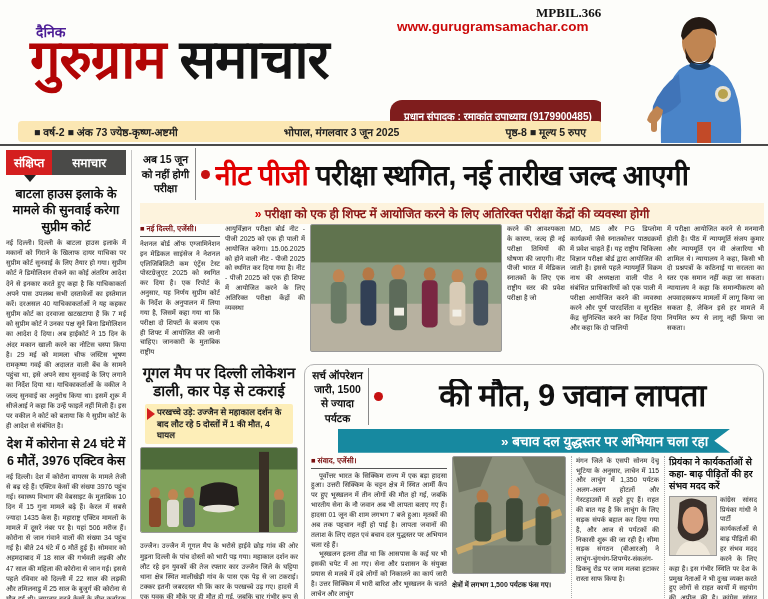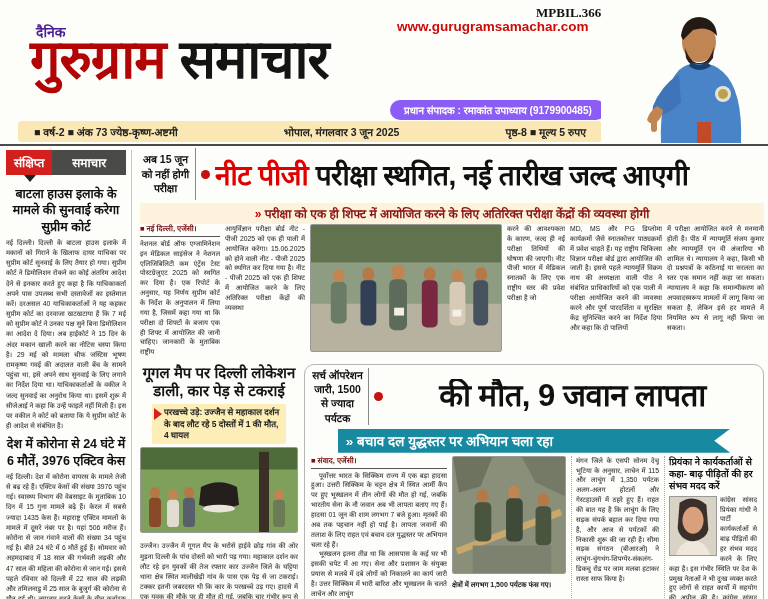--- a/index.html
+++ b/index.html
@@ -9,21 +9,21 @@
 
   
   .masthead { position:absolute; left:0; top:0; width:768px; height:146px; border-bottom:2px solid #4a4a4a; background:#fdfdfa; }
   .pub-code { position:absolute; left:536px; top:5px; font-family:"Liberation Serif", serif; font-weight:bold; font-size:13px; color:#111; }
   .tagline-pill { position:absolute; left:213px; top:13px; background:#1b7f3b; border:2px solid #0d5d28; color:#fff; font-weight:bold; font-size:13.5px; padding:2px 16px; border-radius:15px; }
   .website { position:absolute; left:397px; top:19px; color:#cc0a0a; font-weight:bold; font-size:13.5px; }
   .daily-label { position:absolute; left:36px; top:22px; font-weight:bold; font-size:14px; color:#4c1d95; }
   .main-title { position:absolute; left:30px; top:28px; width:590px; font-size:54px; font-weight:800; letter-spacing:-1px; line-height:1.15; white-space:nowrap; }
   .main-title .t-red { color:#b20505; }
   .main-title .t-black { color:#141414; }
-  .editor-badge { position:absolute; left:390px; top:100px; background:#8b5cf6; color:#fff; font-weight:bold; font-size:10px; padding:3px 14px; border-radius:12px;text-align:center; }
+  .editor-badge { position:absolute; left:390px; top:100px; background:#7f1d1d; color:#fff; font-weight:bold; font-size:10px; padding:9px 14px; border-radius:12px;text-align:center; }
   .info-bar { position:absolute; left:18px; top:121px; width:584px; height:21px; background:#fbe7b3; border-radius:4px; display:flex; align-items:center; justify-content:space-between; padding:0 16px; font-weight:bold; font-size:10.5px; color:#222; }
   .cricketer { position:absolute; right:2px; top:2px; width:165px; height:141px; }
 
   
   .sidebar { position:absolute; left:6px; top:150px; width:126px; height:449px; border-right:1px solid #c6c6c6; padding-right:5px; overflow:hidden; }
   .sb-header { display:flex; }
   .sb-header .red { background:#d41f1f; color:#fff; font-weight:bold; font-size:12px; padding:4px 8px; }
   .sb-header .dark { background:#4a4a48; color:#fff; font-weight:bold; font-size:12px; padding:4px 10px; flex:1; text-align:center; }
   .sb-pointer { width:0; height:0; border-left:6px solid transparent; border-right:6px solid transparent; border-top:7px solid #222; margin-left:18px; }
   .sb-title { font-weight:bold; font-size:12.5px; color:#111; text-align:center; line-height:1.3; margin:4px 0 3px; }
@@ -43,32 +43,32 @@
   .lead-cols { display:flex; gap:5px; margin-top:0; height:132px; overflow:hidden; }
   .byline { font-weight:bold; font-size:7.5px; color:#7a1010; border-bottom:1px solid #555; margin-bottom:2px; padding-bottom:1px; }
   .news-col { font-size:6.8px; color:#222; text-align:justify; line-height:1.45; overflow:hidden; }
   .c1 { width:80px; } .c2 { width:80px; } .c3 { width:58px; } .c4 { width:92px; } .c5 { flex:1; }
   .lead-photo { width:192px; height:128px; flex:none; border:1px solid #999; border-radius:2px; overflow:hidden; }
 
   
   .band2 { display:flex; gap:6px; margin-top:8px; height:252px; }
   .map-col { width:158px; overflow:hidden; }
   .map-headline { font-weight:800; font-size:15px; text-align:center; line-height:1.2; color:#141414; }
-  .map-subhead { position:relative; background:#fdeeb8; font-weight:bold; font-size:8.5px; color:#222; line-height:1.35; padding:3px 4px 3px 12px; margin:4px 12px 3px; border-radius:2px; }
+  .map-subhead { position:relative; background:#fdeeb8; font-weight:bold; font-size:8.5px; color:#222; line-height:1.35; padding:3px 4px 3px 12px; margin:4px 5px 3px; border-radius:2px; }
   .map-subhead .arrow { position:absolute; left:2px; top:4px; width:0; height:0; border-top:6px solid transparent; border-bottom:6px solid transparent; border-left:8px solid #d42020; }
   .map-photo { width:100%; height:86px; border:1px solid #999; border-radius:2px; overflow:hidden; margin-bottom:4px; }
   .map-body { font-size:6.8px; color:#222; text-align:justify; line-height:1.5; }
 
   .slide-section { flex:1; border:1px solid #b5b5b5; border-radius:10px; padding:3px 6px; overflow:hidden; }
   .slide-head-row { display:flex; align-items:center; }
   .slide-kicker { width:58px; font-weight:bold; font-size:10.5px; text-align:center; line-height:1.35; color:#111; border-right:1px solid #888; padding-right:4px; }
   .slide-headline { flex:1; text-align:center; font-size:31px; font-weight:800; line-height:1.1; letter-spacing:-0.5px; color:#101010; white-space:nowrap; overflow:hidden; }
   .slide-headline .h-gray { color:#8a8a8a; }
   .slide-headline .h-red { color:#e10000; }
-  .teal-banner { width:88%; margin:4px auto 3px; background:#1789a0; color:#fff; font-weight:bold; font-size:13.5px; text-align:left; padding:3px 22px 3px 8px; clip-path:polygon(0 0, 100% 0, calc(100% - 16px) 50%, 100% 100%, 0 100%); }
+  .teal-banner { width:88%; margin:4px auto 3px; background:#1789a0; color:#fff; font-weight:bold; font-size:13.5px; text-align:right; padding:3px 22px 3px 8px; clip-path:polygon(0 0, 100% 0, calc(100% - 16px) 50%, 100% 100%, 0 100%); }
   .slide-cols { display:flex; gap:5px; height:150px; overflow:hidden; }
   .sc-body { width:136px; }
   .sc-body p { text-indent:8px; }
   .sc-photo-wrap { width:114px; flex:none; }
   .rescue-photo { width:114px; height:118px; border:1px solid #999; border-radius:2px; overflow:hidden; }
   .photo-caption { font-weight:bold; font-size:7px; color:#222; margin-top:2px; line-height:1.35; }
   .sc-mid { width:88px; border-left:1px dotted #aaa; padding-left:4px; }
   .sc-pri { flex:1; border-left:1px dotted #aaa; padding-left:4px; }
   .pri-title { font-weight:bold; font-size:9.5px; text-align:left; line-height:1.3; color:#111; margin-bottom:2px; }
   .pri-photo { float:left; width:48px; height:60px; border:1px solid #999; margin:1px 3px 1px 0; overflow:hidden; }

